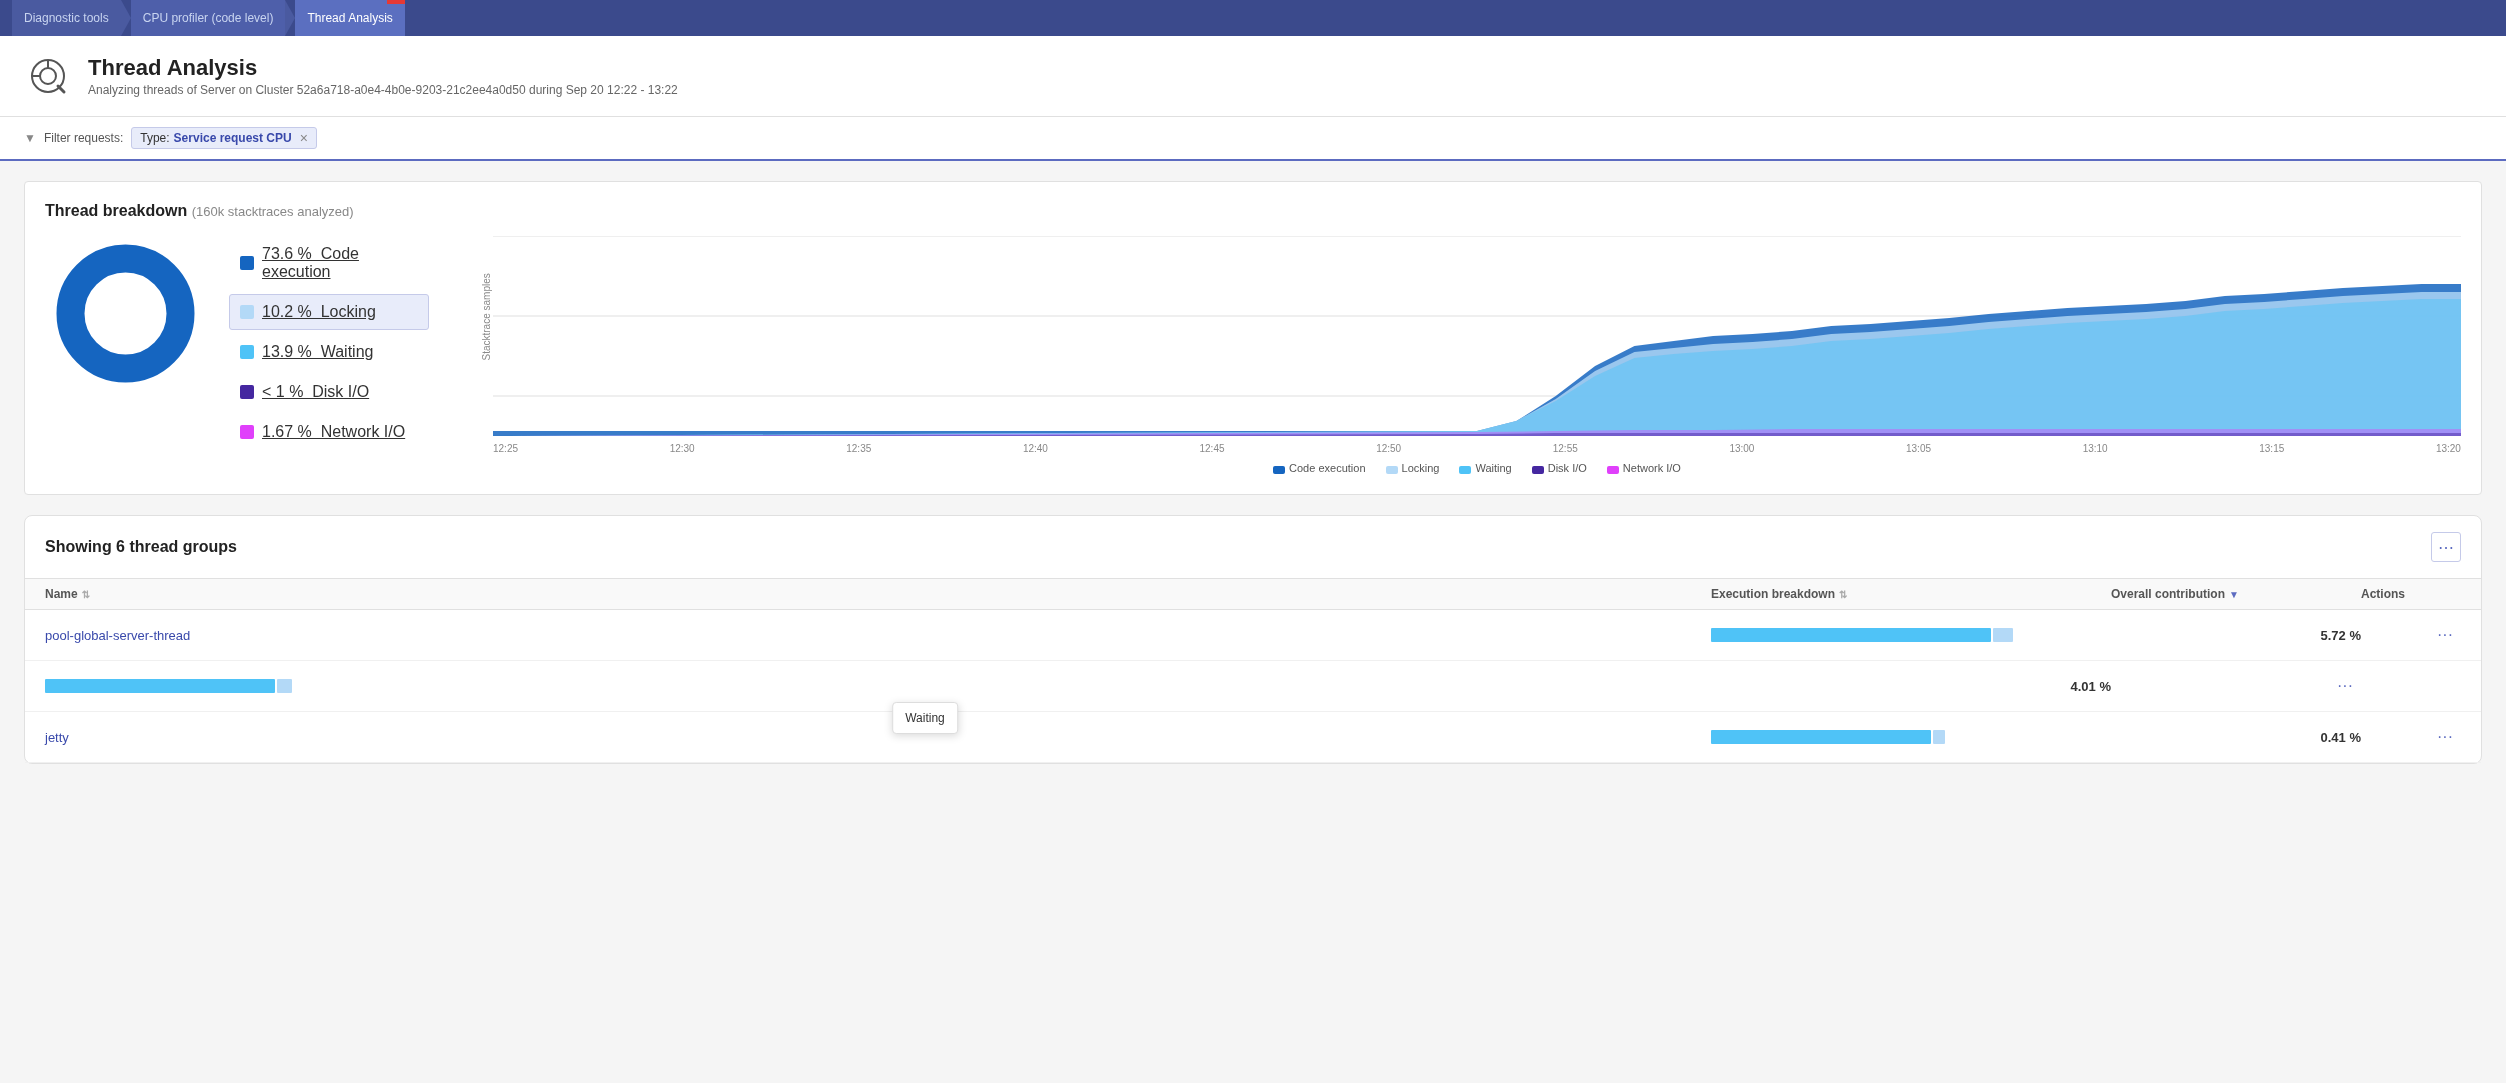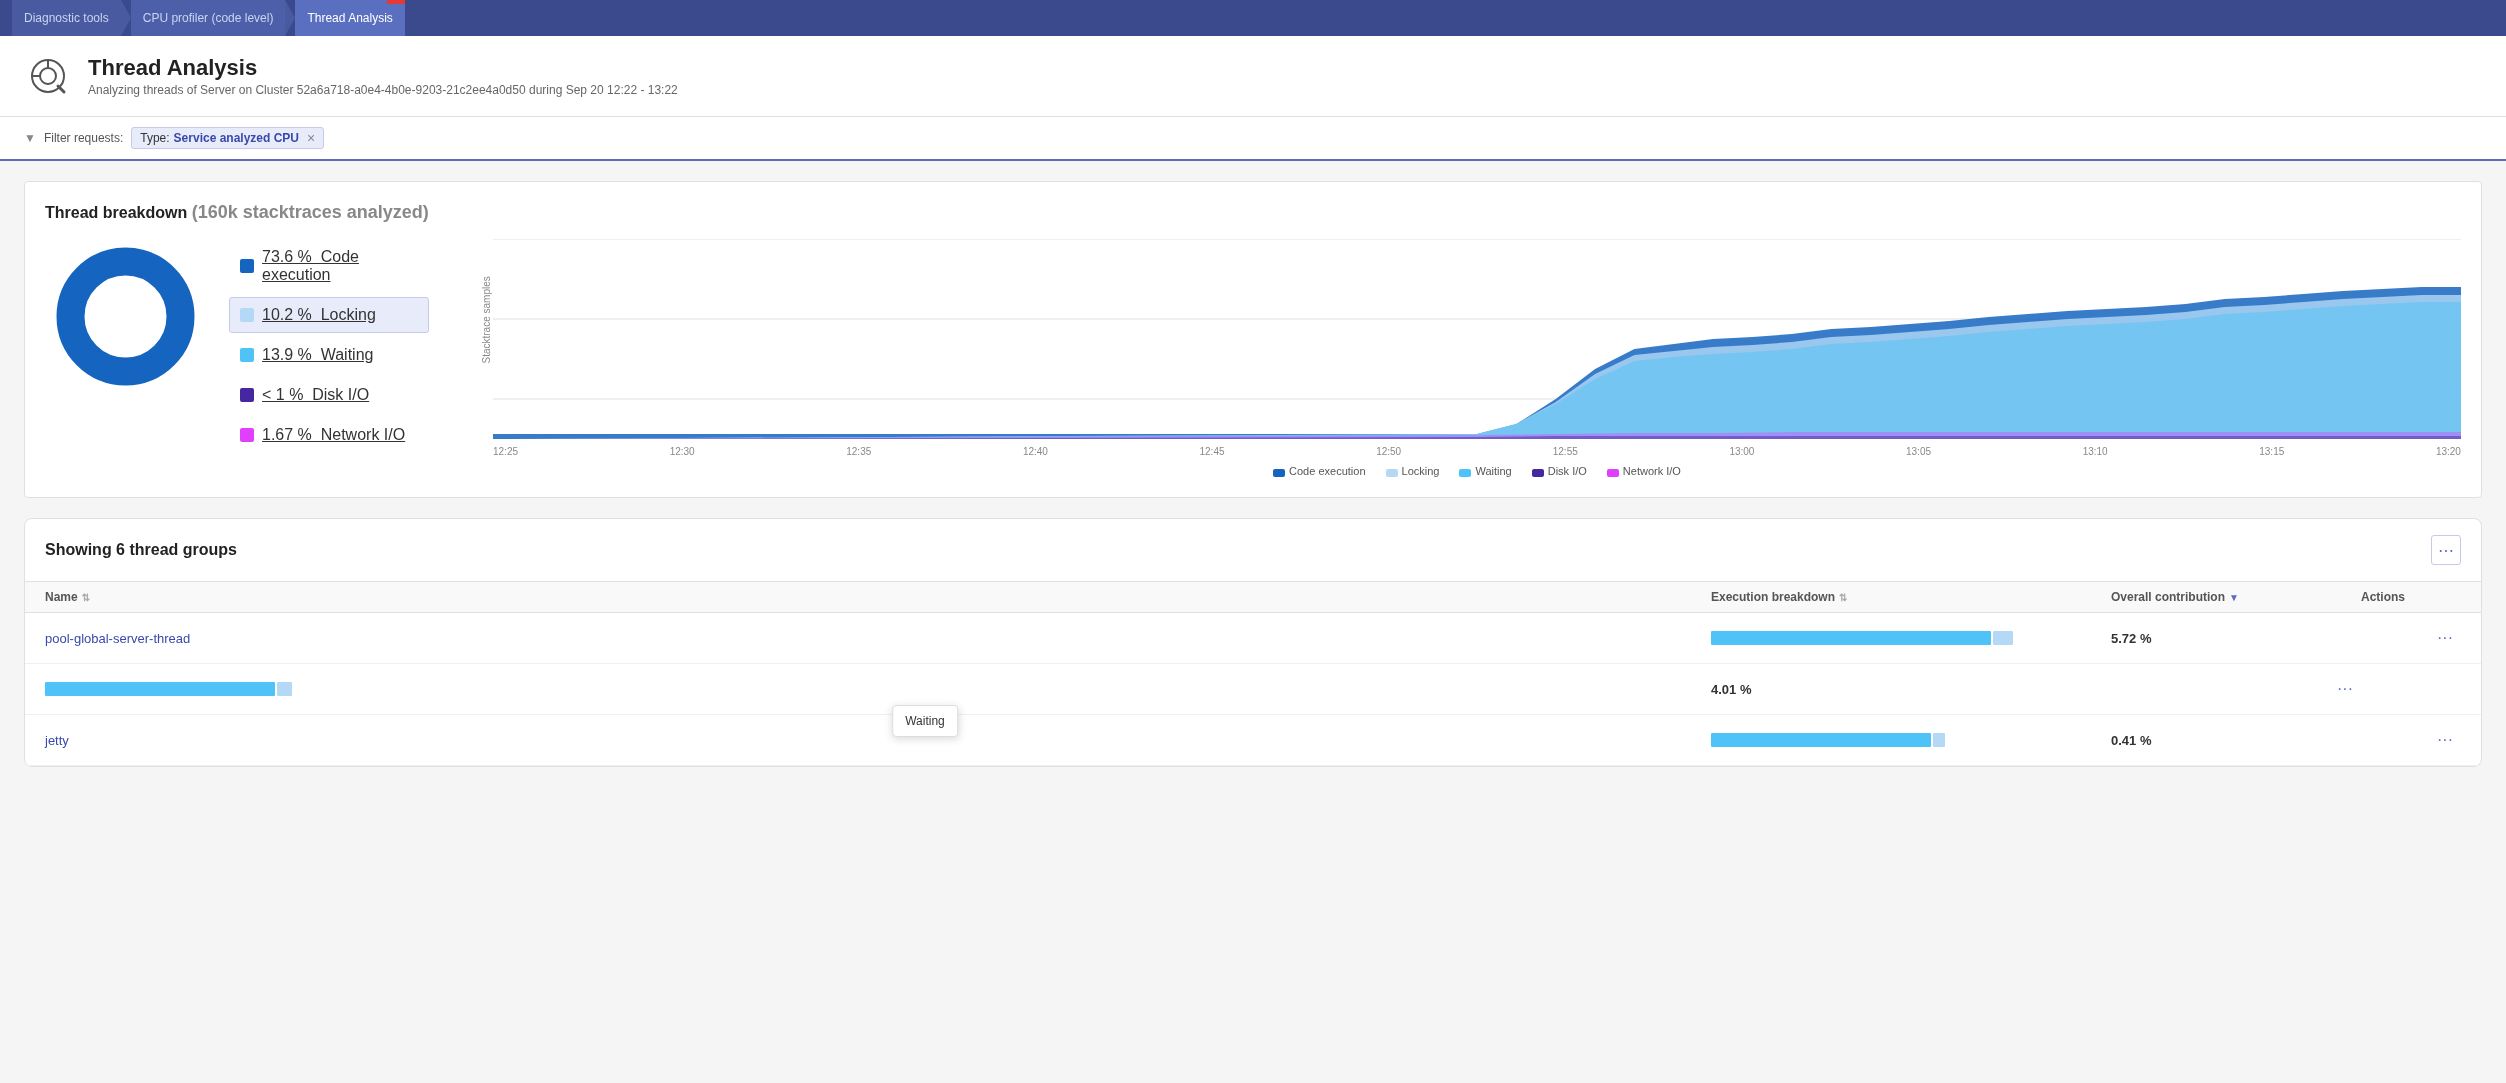--- a/index.html
+++ b/index.html
@@ -85,21 +85,21 @@
     }
     .filter-tag-text { color: #333; }
     .filter-tag-value { color: #3949ab; font-weight: 600; }
     .filter-tag-close { color: #888; cursor: pointer; font-size: 14px; margin-left: 4px; }
 
     
     .main-content { padding: 20px 24px; }
 
     
     .section-title { font-size: 16px; font-weight: 600; color: #222; margin-bottom: 16px; }
-    .section-subtitle { font-size: 18px; color: #888; font-weight: bold; }
+    .section-subtitle { font-size: 13px; color: #888; font-weight: normal; }
 
     .thread-breakdown {
       background: #fff;
       border: 1px solid #e0e0e0;
       border-radius: 4px;
       padding: 20px;
       margin-bottom: 20px;
     }
 
     .breakdown-content {
@@ -251,20 +251,21 @@
     }
     .exec-bar {
       height: 14px;
       border-radius: 1px;
     }
 
     .contribution-value {
       font-size: 13px;
       font-weight: 600;
       color: #333;
+      text-align: right;
     }
 
     .actions-cell {
       display: flex;
       justify-content: flex-end;
     }
     .action-dots {
       color: #5c6bc0;
       font-size: 16px;
       cursor: pointer;
@@ -317,21 +318,21 @@
     <h1>Thread Analysis</h1>
     <p>Analyzing threads of Server on Cluster 52a6a718-a0e4-4b0e-9203-21c2ee4a0d50 during Sep 20 12:22 - 13:22</p>
   </div>
 </div>
 
 <div class="filter-bar">
   <span class="filter-icon">▼</span>
   <span class="filter-label">Filter requests:</span>
   <div class="filter-tag">
     <span class="filter-tag-text">Type:</span>
-    <span class="filter-tag-value">Service analyzed CPU</span>
+    <span class="filter-tag-value">Service request CPU</span>
     <span class="filter-tag-close">×</span>
   </div>
 </div>
 
 <div class="main-content">
 
   <div class="thread-breakdown">
     <div class="section-title">
       <span>Thread breakdown</span>
       <span class="section-subtitle">(160k stacktraces analyzed)</span>

